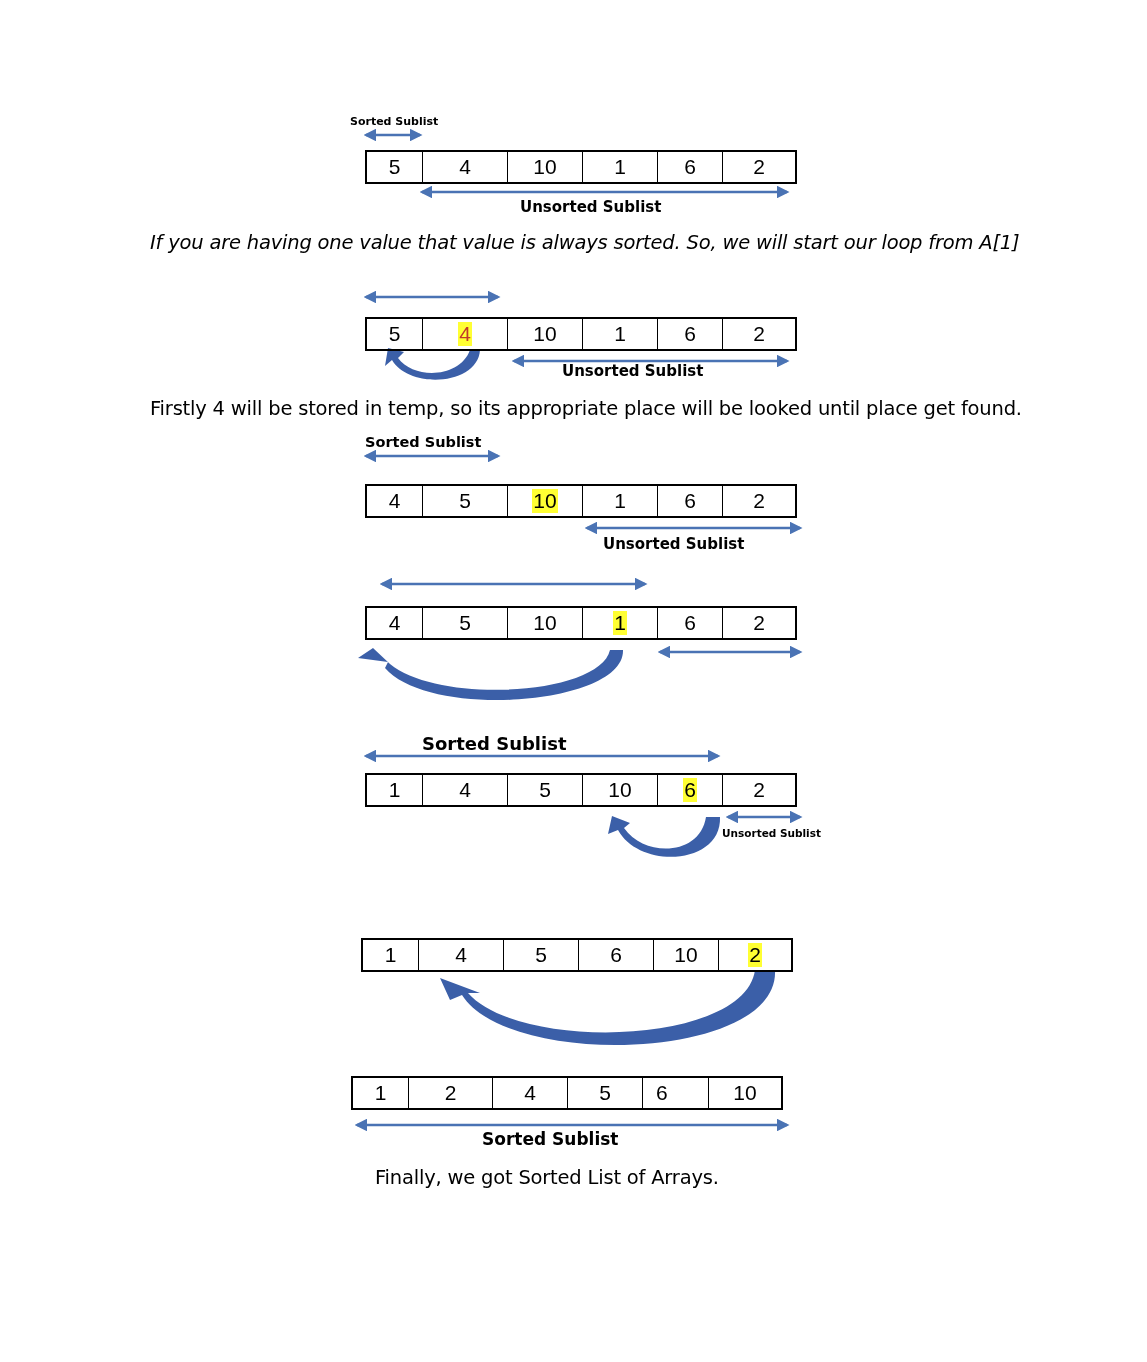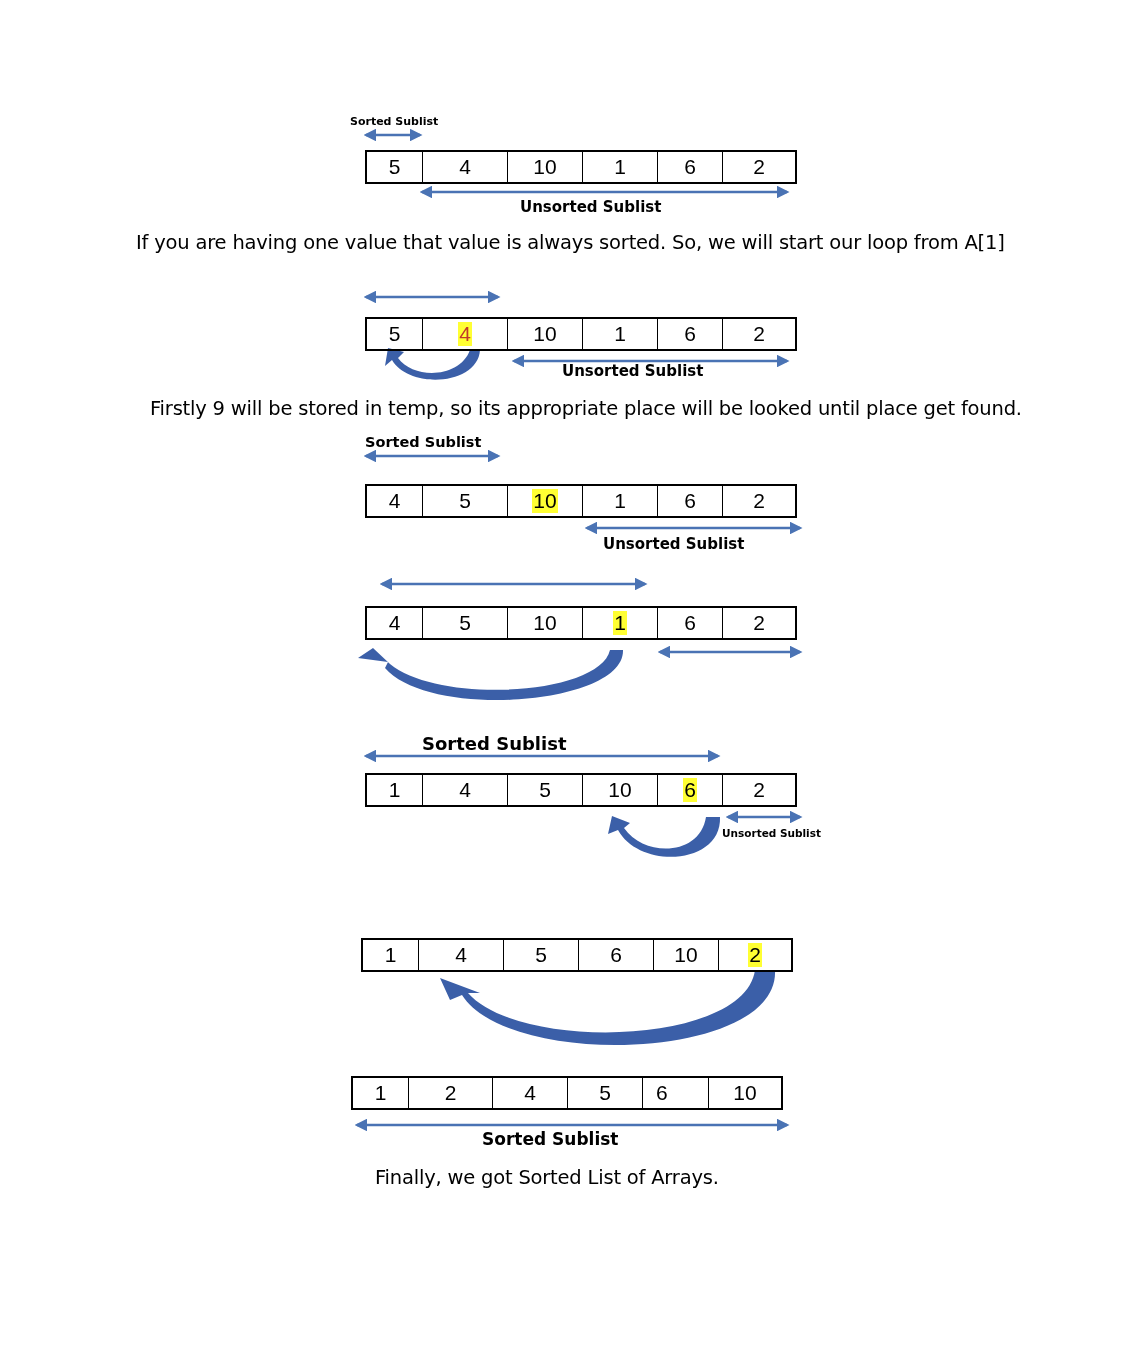--- a/index.html
+++ b/index.html
@@ -62,21 +62,21 @@
       <span>1</span>
     </div>
   <div class="cell" style="width:65px">
       <span>6</span>
     </div>
   <div class="cell" style="width:72px">
       <span>2</span>
     </div>
 </div>
 <div class="lbl" style="left:520px; top:198px; font-size:15px;">Unsorted Sublist</div>
-<div class="cap" style="left:136px; top:231px;">If you are having one value that value is always sorted. So, we will start our loop from A[1]</div>
+<div class="cap" style="left:150px; top:231px;font-style:italic;">If you are having one value that value is always sorted. So, we will start our loop from A[1]</div>
 
 <div class="arr" style="left:365px; top:317px; width:432px;">
   <div class="cell" style="width:56px">
       <span>5</span>
     </div>
   <div class="cell" style="width:85px">
       <span class="hl red">4</span>
     </div>
   <div class="cell" style="width:75px">
       <span>10</span>
@@ -85,21 +85,21 @@
       <span>1</span>
     </div>
   <div class="cell" style="width:65px">
       <span>6</span>
     </div>
   <div class="cell" style="width:72px">
       <span>2</span>
     </div>
 </div>
 <div class="lbl" style="left:562px; top:362px; font-size:15px;">Unsorted Sublist</div>
-<div class="cap" style="left:150px; top:397px;">Firstly 9 will be stored in temp, so its appropriate place will be looked until place get found.</div>
+<div class="cap" style="left:150px; top:397px;">Firstly 4 will be stored in temp, so its appropriate place will be looked until place get found.</div>
 
 <div class="lbl" style="left:365px; top:434px; font-size:14.5px;">Sorted Sublist</div>
 <div class="arr" style="left:365px; top:484px; width:432px;">
   <div class="cell" style="width:56px">
       <span>4</span>
     </div>
   <div class="cell" style="width:85px">
       <span>5</span>
     </div>
   <div class="cell" style="width:75px">

